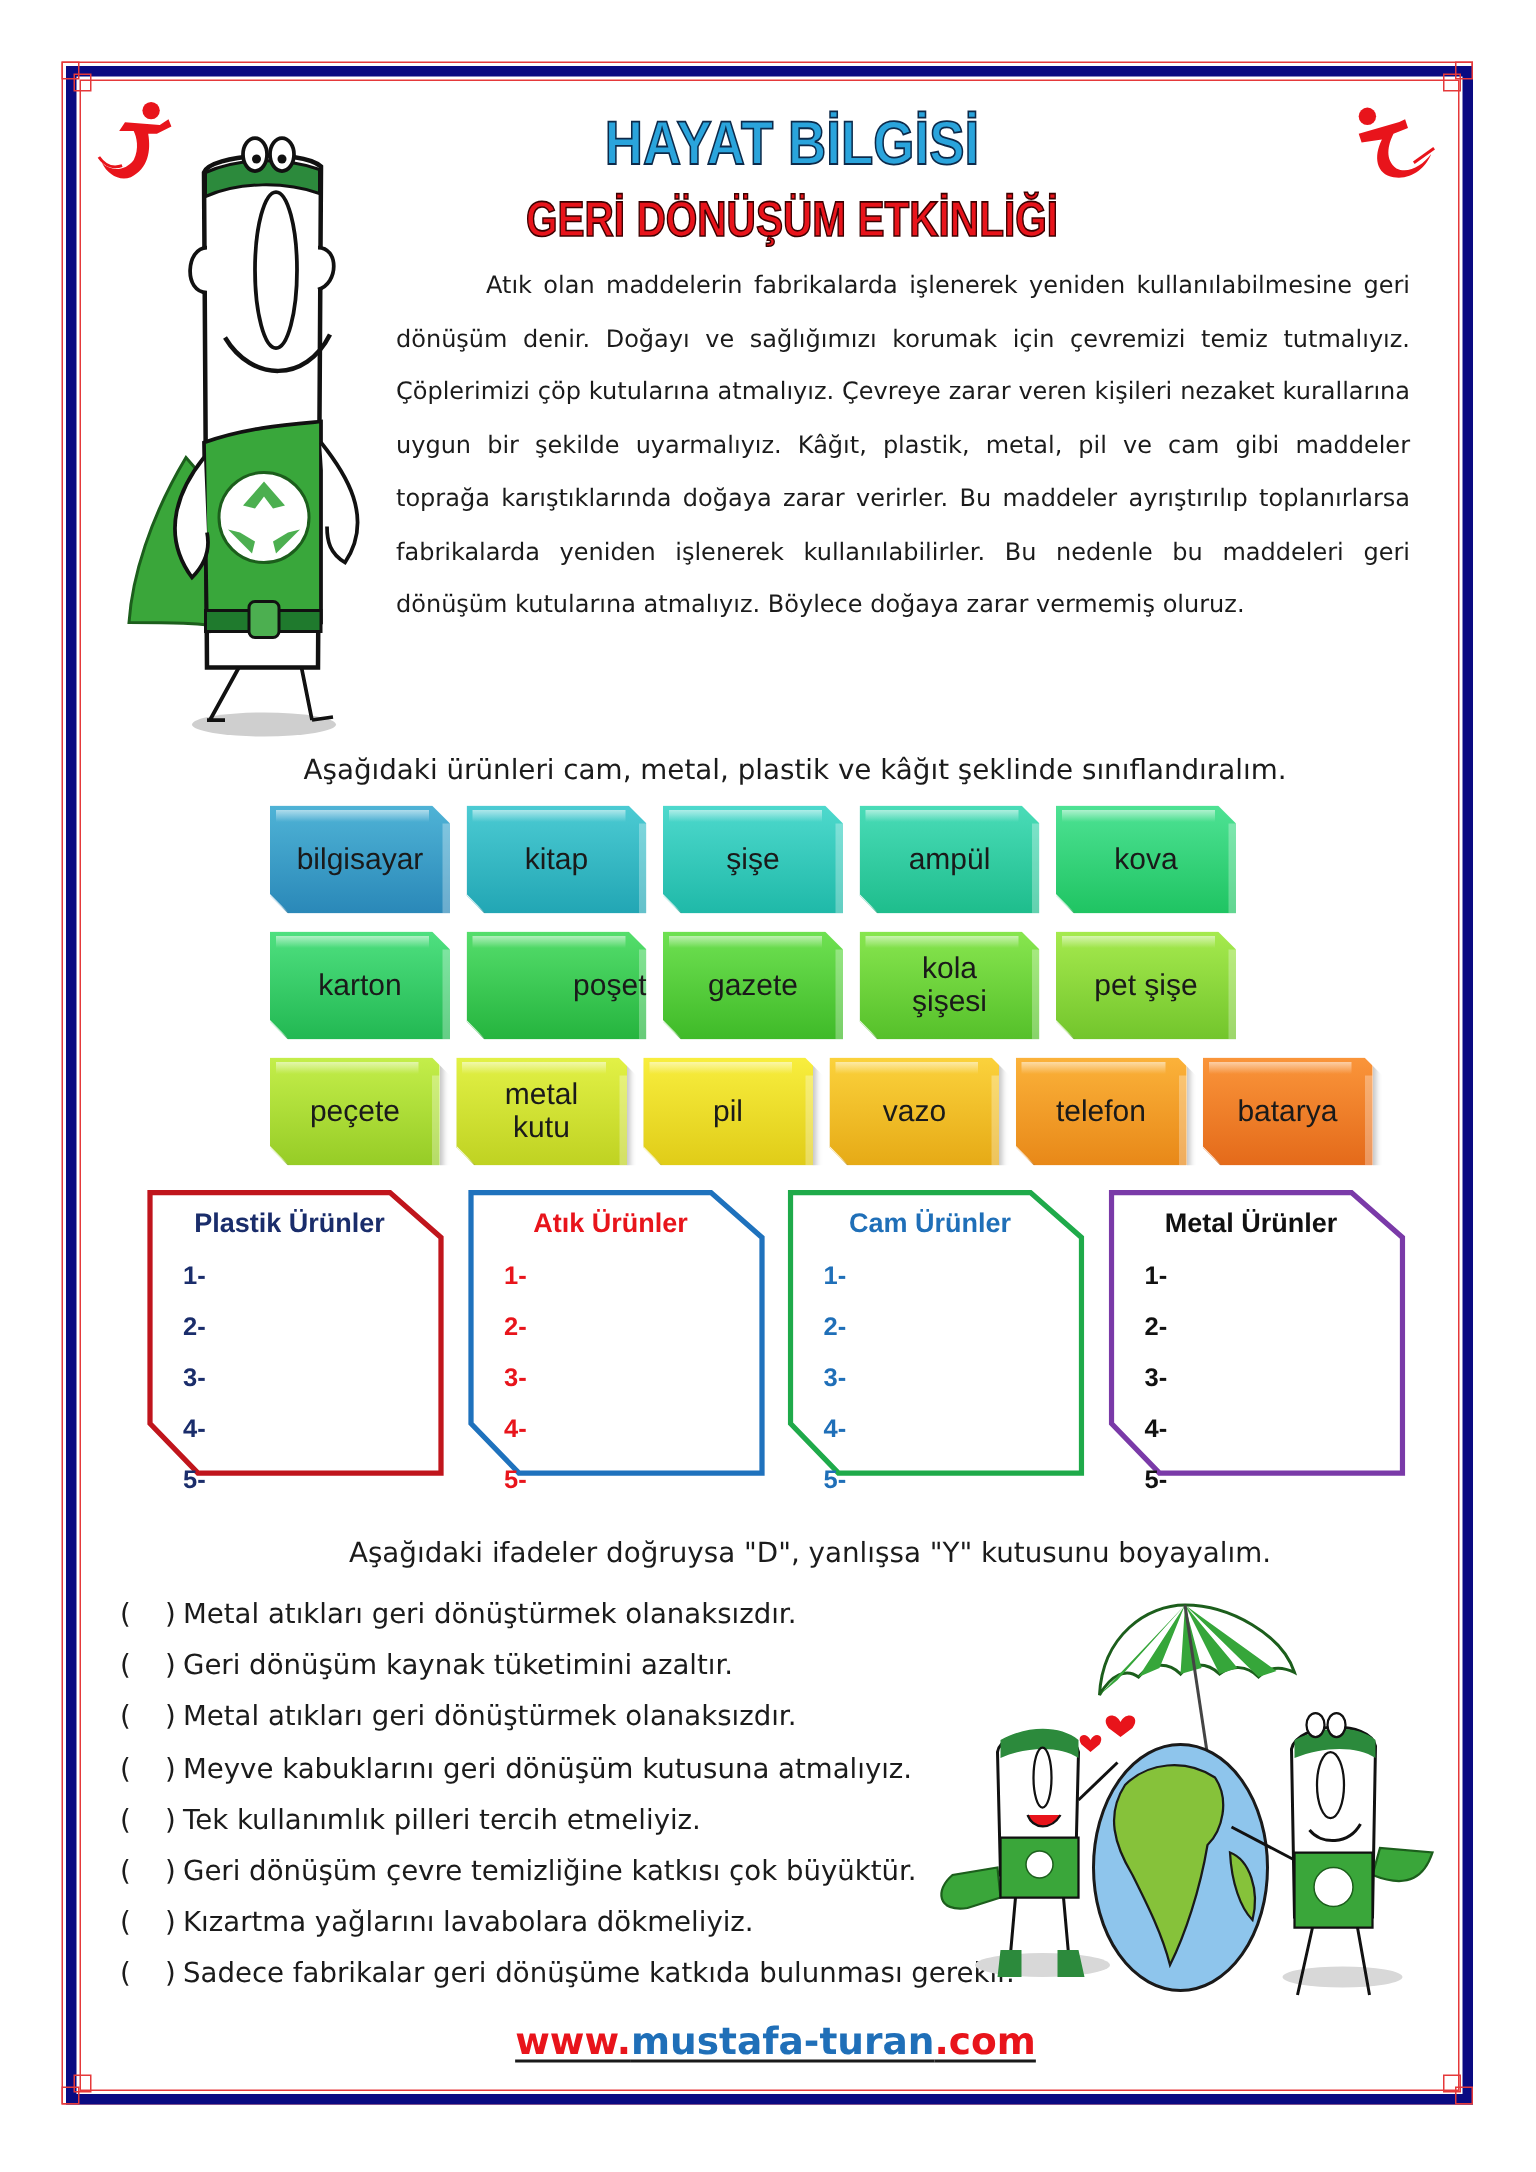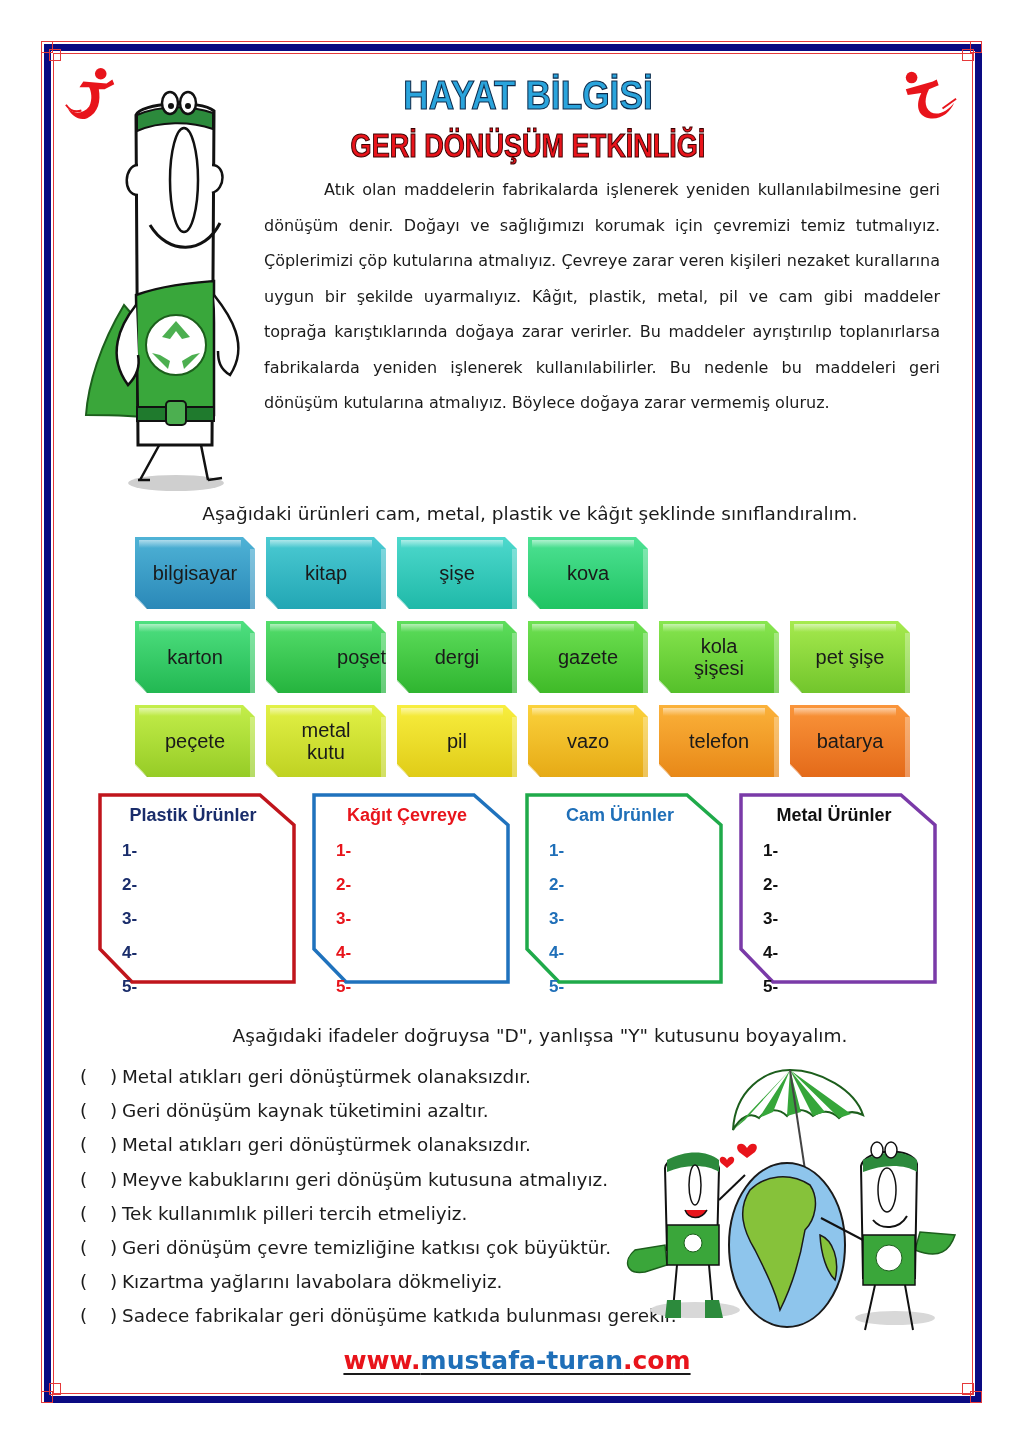--- a/index.html
+++ b/index.html
@@ -26,21 +26,21 @@
   
   .intro { position: absolute; left: 264px; top: 172px; width: 676px; font-size: 16px; line-height: 35.5px; text-align: justify; font-family: "DejaVu Sans", sans-serif; color: #1b1b1b; }
   .intro .indent { display: inline-block; width: 60px; }
 
   .instr { position: absolute; left: 0; width: 1060px; text-align: center; font-size: 18.5px; color: #1b1b1b; }
   .instr-1 { top: 503px; }
   .instr-2 { top: 1025px; left: 10px; }
 
   
   .tiles { position: absolute; left: 135px; top: 537px; width: 780px; }
-  .tile-row { display: flex; gap: 11px; margin-bottom: 12px; }
+  .tile-row { display: flex; gap: 11px; margin-bottom: 12px; margin-left: 45px; }
   .tile { position: relative; width: 120px; height: 72px; display: flex; align-items: center; justify-content: center; text-align: center; font-family: "Liberation Sans", sans-serif; font-size: 20px; line-height: 22px; color: #1a1a1a;
           clip-path: polygon(0 0, 108px 0, 120px 12px, 120px 100%, 12px 100%, 0 60px);
           box-shadow: 2px 3px 4px rgba(0,0,0,0.25); }
   .tile::before { content: ""; position: absolute; left: 4px; top: 3px; right: 14px; height: 8px; background: linear-gradient(to bottom, rgba(255,255,255,0.55), rgba(255,255,255,0)); }
   .tile::after { content: ""; position: absolute; right: 0; top: 12px; bottom: 0; width: 5px; background: rgba(255,255,255,0.3); }
   .tile .fold { position: absolute; left: 0; bottom: 0; width: 13px; height: 13px; background: linear-gradient(135deg, rgba(255,255,255,0.95) 0%, rgba(255,255,255,0.7) 60%, rgba(0,0,0,0.15) 100%); clip-path: polygon(0 0, 100% 100%, 0 100%); }
   .tile span { position: relative; z-index: 1; }
 
   
   .cat { position: absolute; top: 793px; width: 162px; height: 218px; }
@@ -143,37 +143,37 @@
         <span>bilgisayar</span>
       </div>
     <div class="tile" style="background: linear-gradient(rgb(76, 203, 211), rgb(34, 166, 180));">
         <div class="fold"></div>
         <span>kitap</span>
       </div>
     <div class="tile" style="background: linear-gradient(rgb(78, 217, 205), rgb(31, 185, 168));">
         <div class="fold"></div>
         <span>şişe</span>
       </div>
+    <div class="tile" style="background: linear-gradient(rgb(74, 220, 184), rgb(30, 189, 140));">
+        <div class="fold"></div>
+        <span>ampül</span>
+      </div>
     <div class="tile" style="background: linear-gradient(rgb(78, 226, 148), rgb(31, 196, 98));">
         <div class="fold"></div>
         <span>kova</span>
       </div>
   </div>
   <div class="tile-row">
     <div class="tile" style="background: linear-gradient(rgb(79, 224, 128), rgb(34, 184, 82));">
         <div class="fold"></div>
         <span>karton</span>
       </div>
     <div class="tile" style="background: linear-gradient(rgb(85, 222, 108), rgb(37, 180, 62)); justify-content: flex-end;">
         <div class="fold"></div>
         <span>poşet</span>
-      </div>
-    <div class="tile" style="background: linear-gradient(rgb(94, 222, 92), rgb(47, 181, 48));">
-        <div class="fold"></div>
-        <span>dergi</span>
       </div>
     <div class="tile" style="background: linear-gradient(rgb(111, 225, 82), rgb(63, 186, 40));">
         <div class="fold"></div>
         <span>gazete</span>
       </div>
     <div class="tile" style="background: linear-gradient(rgb(136, 230, 79), rgb(85, 192, 42));">
         <div class="fold"></div>
         <span style="white-space:pre-line">kola
 şişesi</span>
       </div>
@@ -221,21 +221,21 @@
     <li style="color: rgb(26, 45, 107);">2-</li>
     <li style="color: rgb(26, 45, 107);">3-</li>
     <li style="color: rgb(26, 45, 107);">4-</li>
     <li style="color: rgb(26, 45, 107);">5-</li>
   </ol>
 </div>
 <div class="cat cat-kagit">
   <svg width="198" height="192" viewBox="0 0 198 192">
       <path class="cat-outline" d="M2 2 L162 2 L196 32 L196 189 L34 189 L2 156 Z" fill="none" stroke-width="3.5" stroke="#1f72bd"></path>
     </svg>
-  <div class="cat-title" style="color: rgb(232, 20, 27);">Kağıt Çevreye</div>
+  <div class="cat-title" style="color: rgb(232, 20, 27);">Atık Ürünler</div>
   <ol>
     <li style="color: rgb(232, 20, 27);">1-</li>
     <li style="color: rgb(232, 20, 27);">2-</li>
     <li style="color: rgb(232, 20, 27);">3-</li>
     <li style="color: rgb(232, 20, 27);">4-</li>
     <li style="color: rgb(232, 20, 27);">5-</li>
   </ol>
 </div>
 <div class="cat cat-cam">
   <svg width="198" height="192" viewBox="0 0 198 192">

